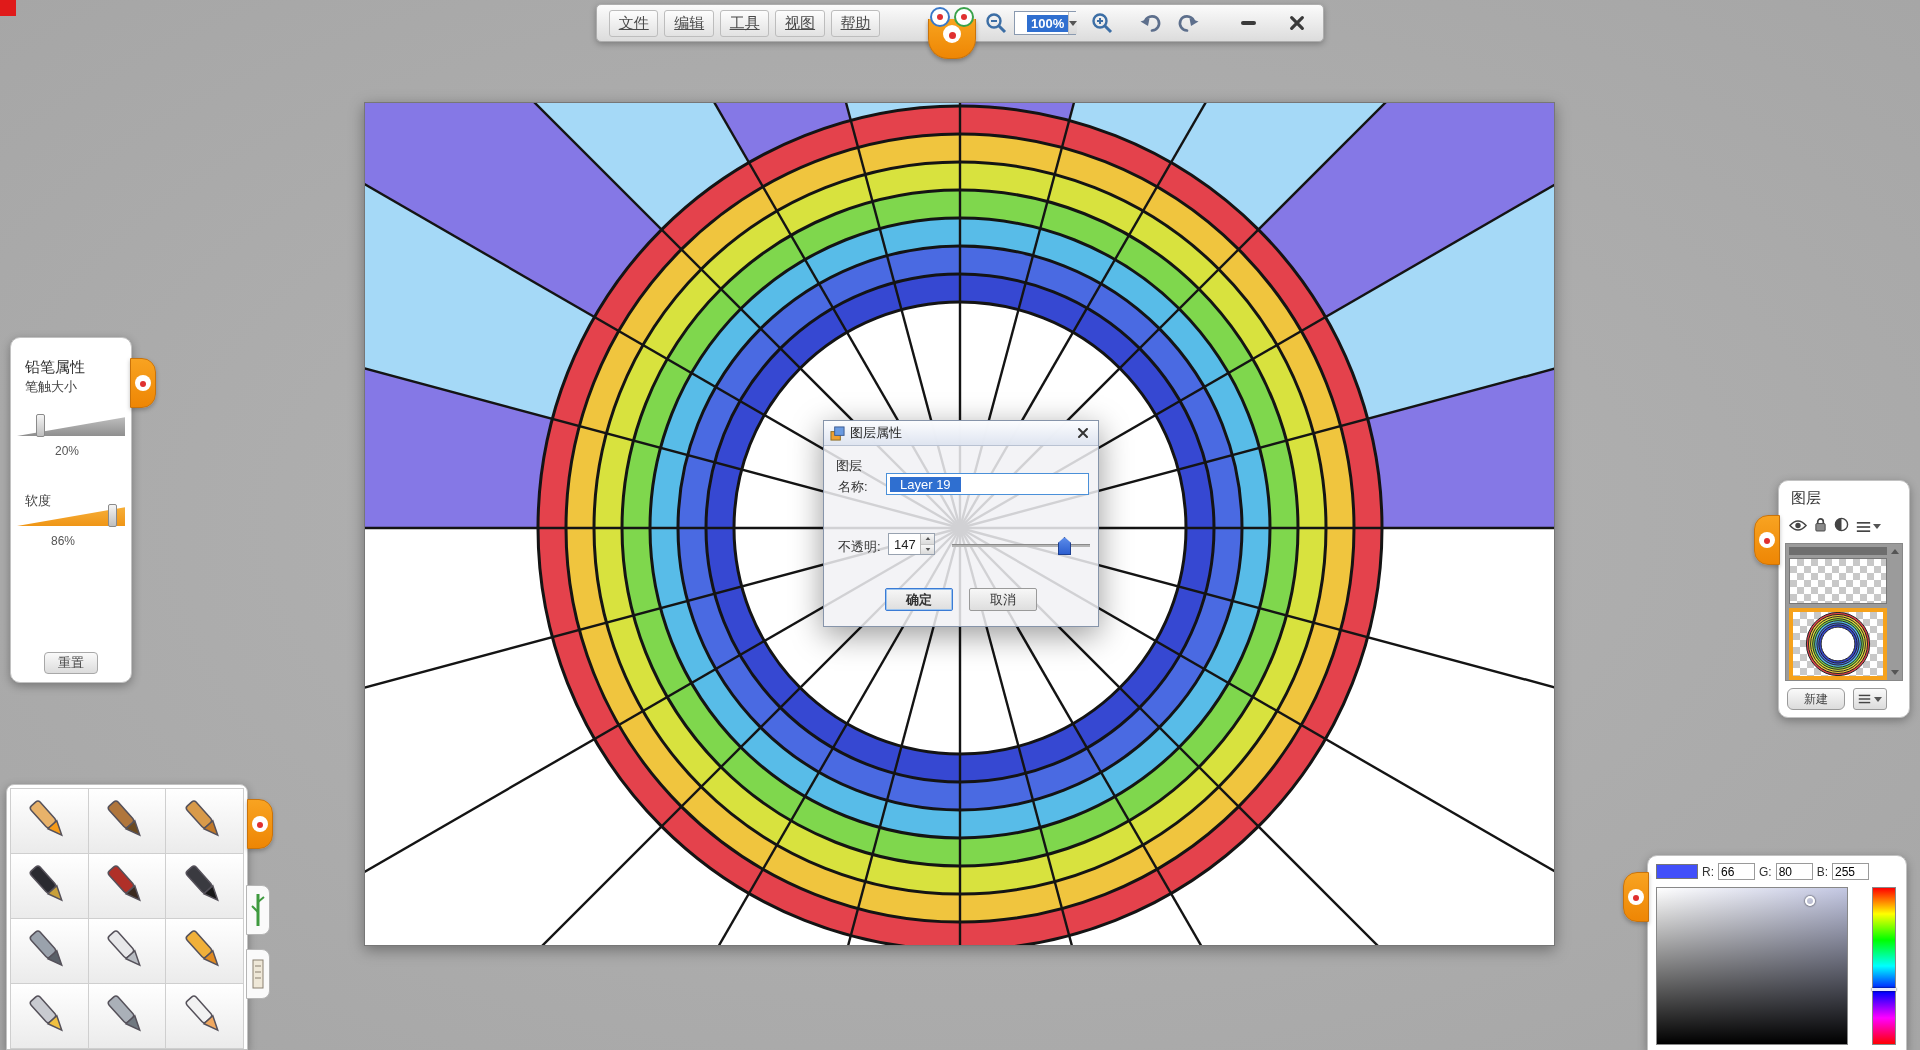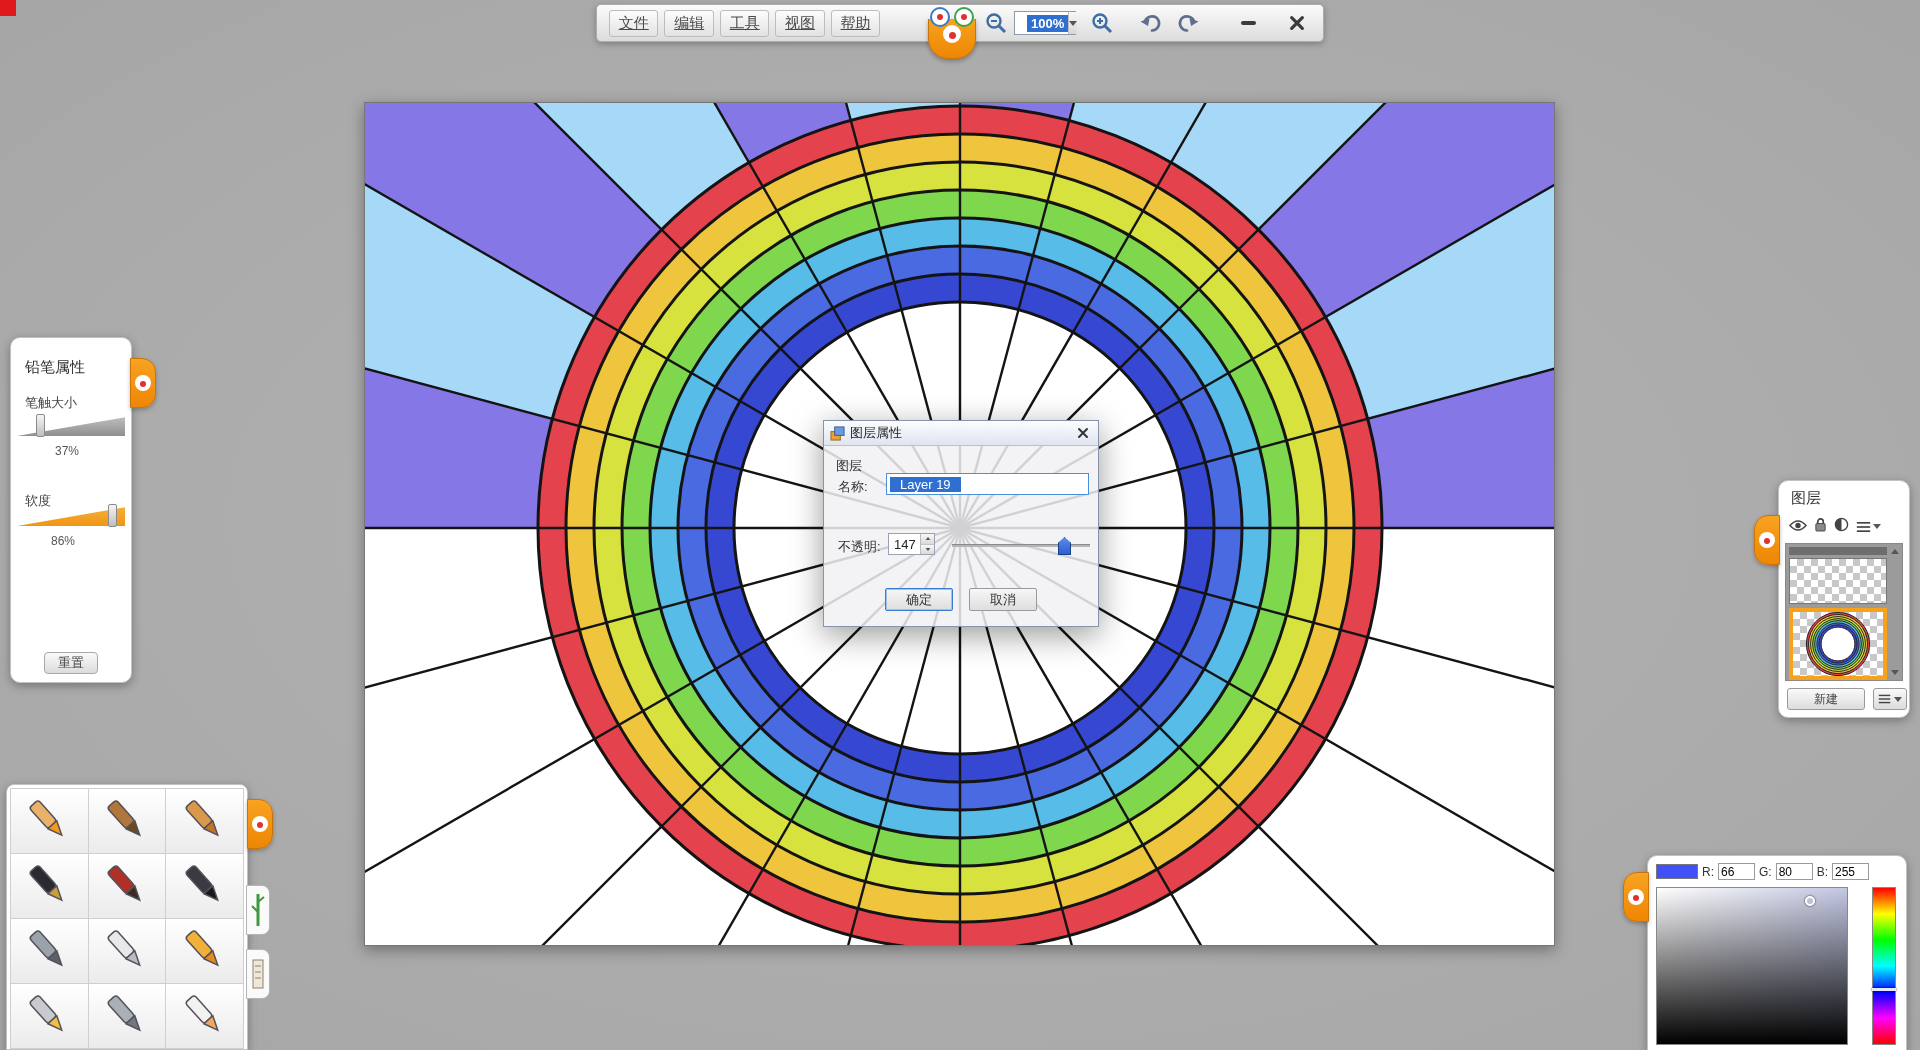--- a/index.html
+++ b/index.html
@@ -137,21 +137,21 @@
   .thumb-partial { width:98px; height:8px; background:#6e6e6e; }
   .layer-thumb1 { width:98px; height:46px; margin-top:3px; border:1px solid #777; }
   .layer-thumb2 { width:98px; height:72px; margin-top:4px; border:4px solid #f6a21c; position:relative; overflow:hidden; }
   .lp-scroll { position:absolute; right:2px; width:11px; height:11px; display:flex; align-items:center; justify-content:center; }
   .lp-bottom { position:absolute; left:8px; top:207px; display:flex; gap:8px; align-items:center; }
   .small-btn {
     height:22px; font-size:12px; color:#444;
     background:linear-gradient(#fafafa,#dcdcdc);
     border:1px solid #9a9a9a; border-radius:3px;
   }
-  .new-btn { width:78px; }
+  .new-btn { width:58px;border-radius:6px; }
   .lp-menu-btn { width:34px; display:flex; align-items:center; justify-content:center; gap:3px; }
 
   
   .color-panel { left:1647px; top:855px; width:260px; height:196px; border-radius:10px 10px 0 0; }
   .cp-row { position:absolute; left:8px; top:7px; right:6px; display:flex; align-items:center; gap:4px; }
   .cp-swatch { width:42px; height:15px; border:1px solid #777; }
   .cp-label { font-size:12px; color:#333; }
   .cp-input { width:37px; height:17px; border:1px solid #9a9a9a; background:#fff; font-size:12px; padding:0 2px; font-family:inherit; }
   .sv-box {
     position:absolute; left:8px; top:31px; width:192px; height:158px; border:1px solid #888;
@@ -203,21 +203,21 @@
     background:linear-gradient(#5a8ae8,#2d5fd0);
     border:1px solid #1d3f90;
     clip-path:polygon(50% 0, 100% 32%, 100% 100%, 0 100%, 0 32%);
   }
   .dlg-btns { position:absolute; left:0; right:0; bottom:15px; display:flex; justify-content:center; gap:16px; }
   .dlg-btn {
     width:68px; height:23px; font-size:13px; color:#333;
     background:linear-gradient(#f7f7f7,#dedede);
     border:1px solid #9a9a9a; border-radius:2px;
   }
-  .dlg-btn.primary { border:1px solid #3a7bd5; box-shadow:inset 0 0 0 1px #9cc4ef; }
+  .dlg-btn.primary { border:1px solid #3a7bd5; box-shadow:inset 0 0 0 1px #9cc4ef;font-weight:bold; }
 </style>
 </head>
 <body>
 
 <div>
 
   <div class="corner-marker"></div>
 
   <div class="toolbar">
     <button class="menu-btn">文件</button>
@@ -347,26 +347,26 @@
         <line x1="595" y1="425" x2="1045.0" y2="-354.4" stroke="#141414" stroke-width="2.4"></line>
         <line x1="595" y1="425" x2="1231.4" y2="-211.4" stroke="#141414" stroke-width="2.4"></line>
         <line x1="595" y1="425" x2="1374.4" y2="-25.0" stroke="#141414" stroke-width="2.4"></line>
         <line x1="595" y1="425" x2="1464.3" y2="192.1" stroke="#141414" stroke-width="2.4"></line>
       </svg>
   </div>
 
   <div class="panel pencil-panel">
     <div class="pp-title">铅笔属性</div>
 
-    <div class="pp-label" style="top:56px">笔触大小</div>
+    <div class="pp-label" style="top:40px">笔触大小</div>
     <div class="wedge gray" style="top:76px">
       <span class="wedge-shape"></span>
       <span class="wedge-handle" style="left:18%"></span>
     </div>
-    <div class="pp-value" style="left:44px; top:106px">37%</div>
+    <div class="pp-value" style="left:44px; top:106px">20%</div>
 
     <div class="pp-label" style="top:154px">软度</div>
     <div class="wedge orange" style="top:166px">
       <span class="wedge-shape"></span>
       <span class="wedge-handle" style="left:84%"></span>
     </div>
     <div class="pp-value" style="left:40px; top:196px">86%</div>
 
     <button class="reset-btn">重置</button>
 

